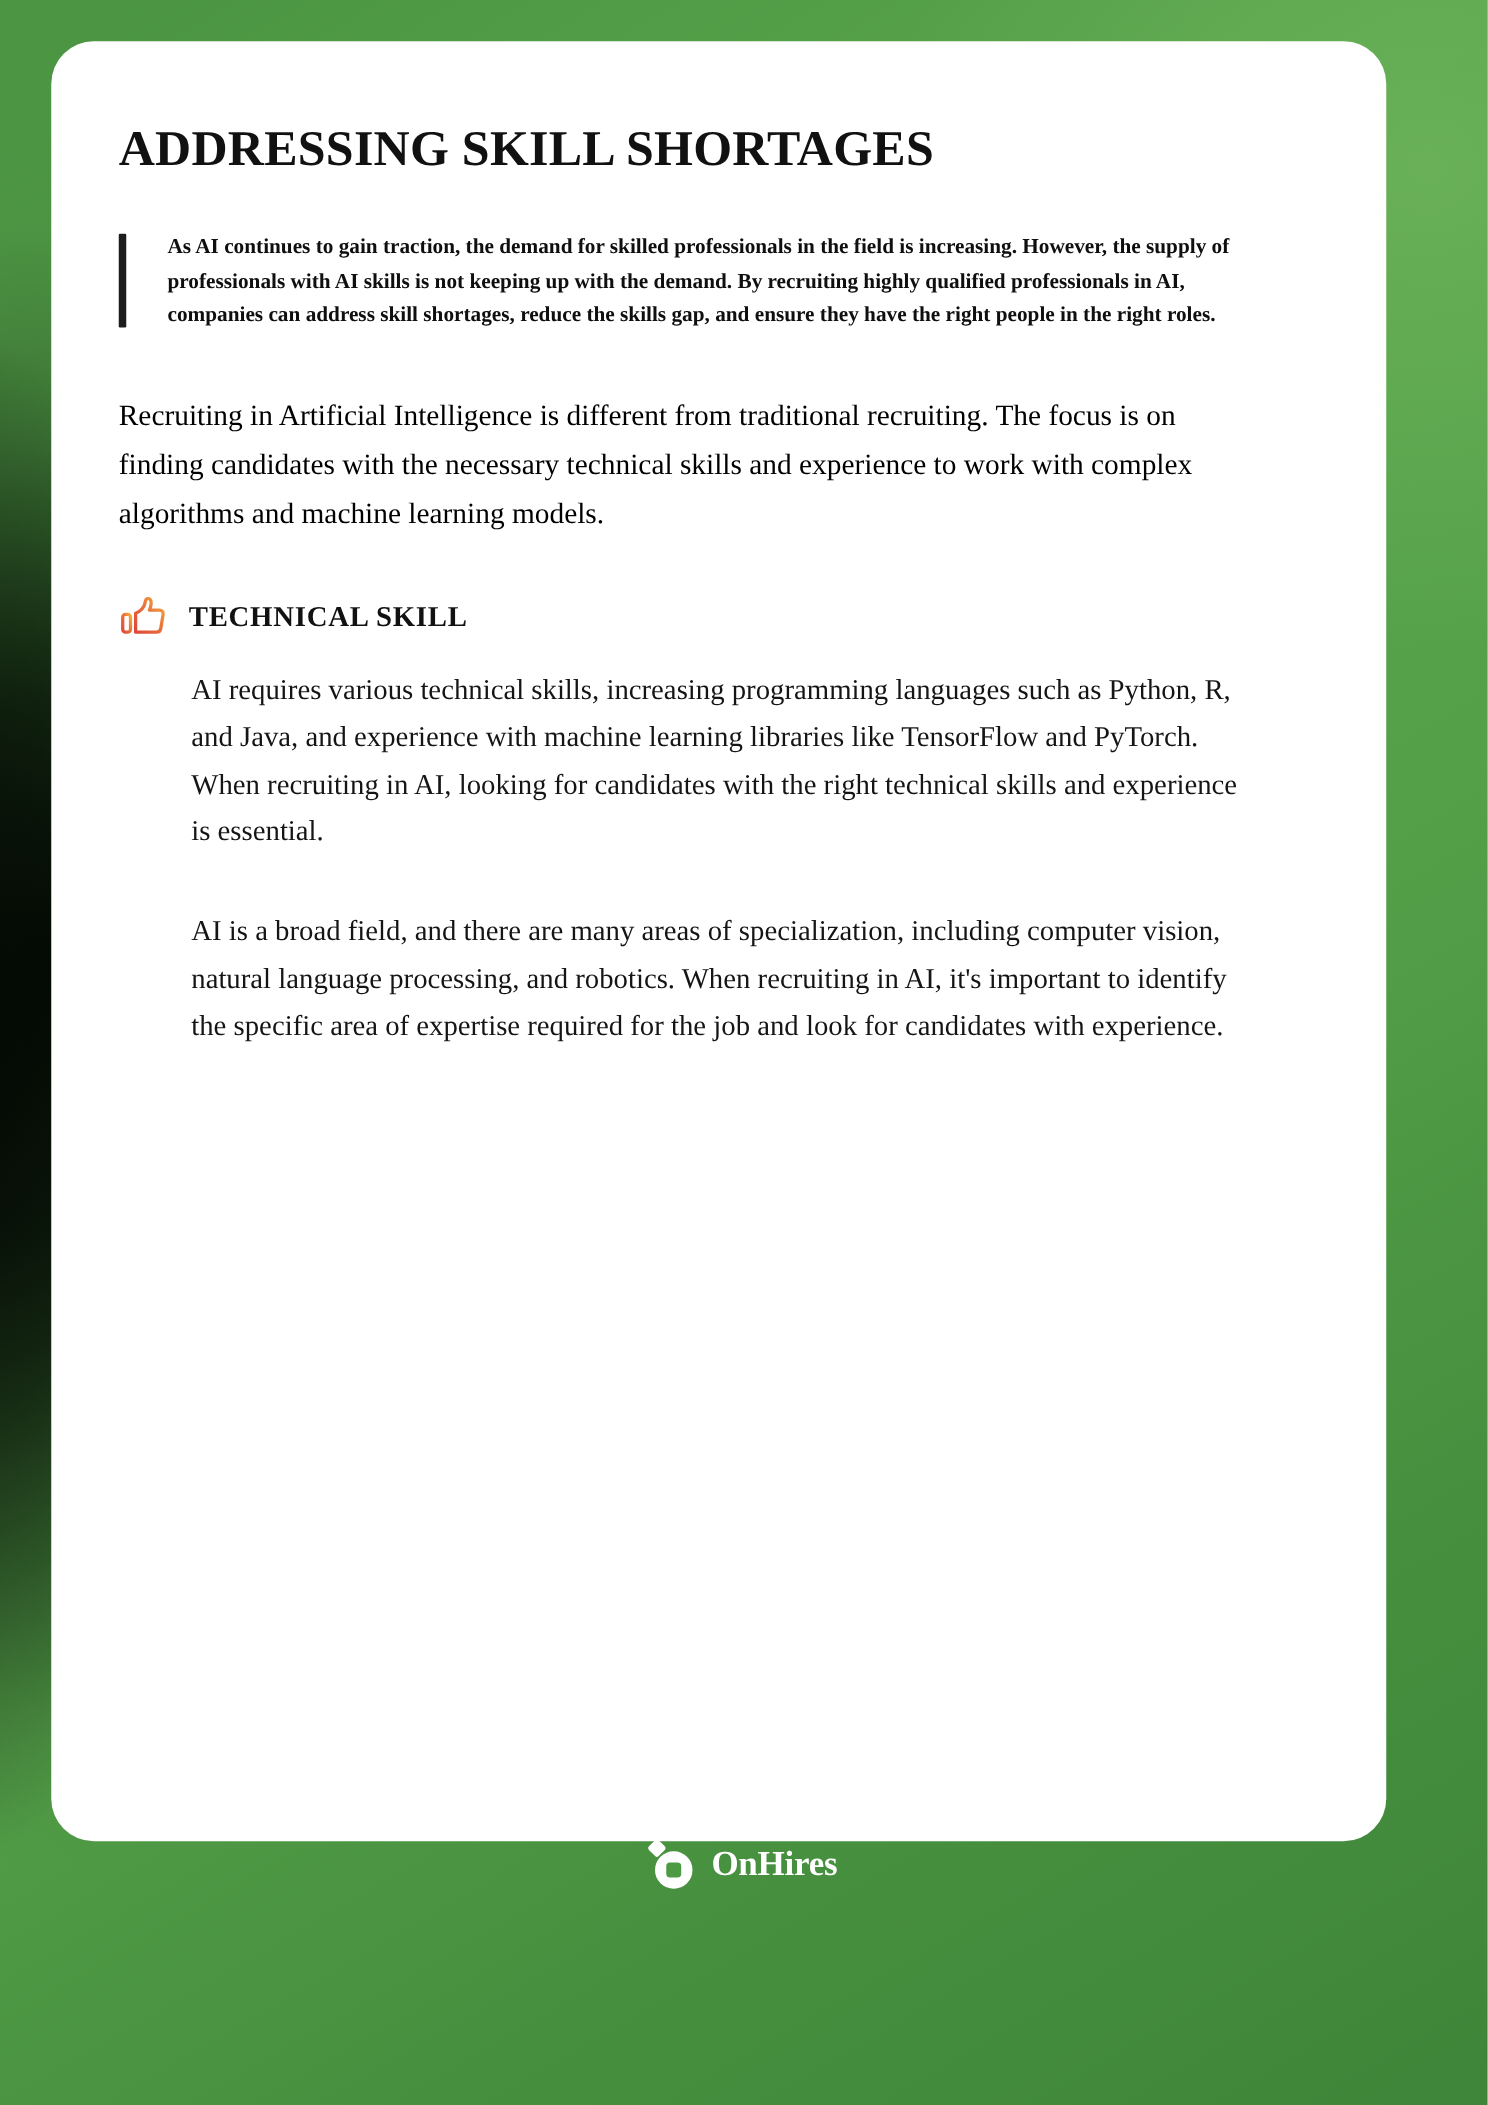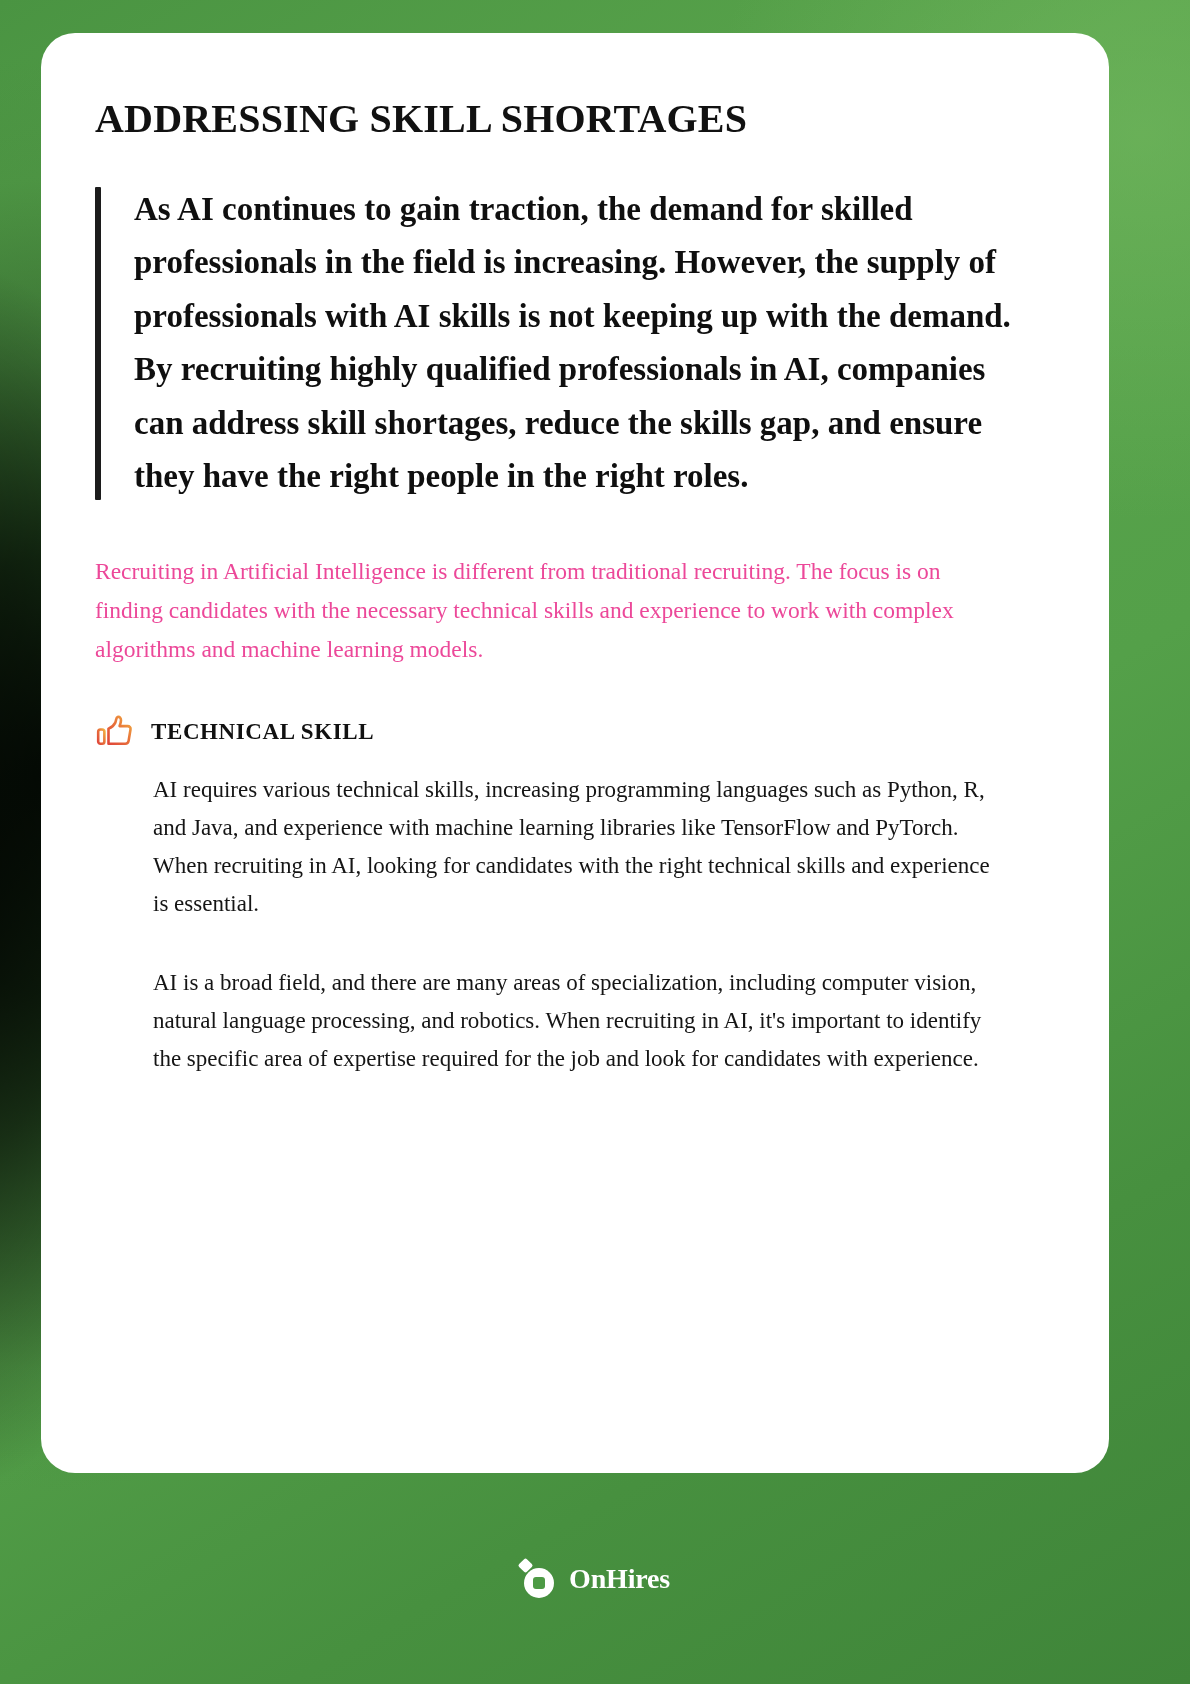--- a/index.html
+++ b/index.html
@@ -72,33 +72,33 @@
   .quote-bar {
     position: absolute;
     left: 0;
     top: 4px;
     bottom: 4px;
     width: 6px;
     background: #1c1c1c;
     border-radius: 1px;
   }
   .quote-text {
-    font-size: 33px;
+    font-size: 17px;
     line-height: 1.62;
     color: #0f0f0f;
     font-weight: 600;
     margin: 0;
     max-width: 880px;
   }
 
   
   .body-p {
     font-size: 23.5px;
     line-height: 1.67;
-    color: #ec4899;
+    color: #000000;
     margin: 0 0 36px 0;
     max-width: 900px;
     font-weight: 400;
   }
   .body-p.tight { margin-bottom: 42px; }
 
   
   .section {
     margin-top: 42px;
   }
@@ -131,21 +131,21 @@
   }
 
   
   .footer {
     position: absolute;
     left: 0;
     right: 0;
     bottom: 0;
     height: 211px;
     display: flex;
-    align-items: center;
+    align-items: flex-start;
     justify-content: center;
     z-index: 3;
   }
   .logo {
     display: flex;
     align-items: center;
     gap: 11px;
   }
   .logo-mark {
     position: relative;

